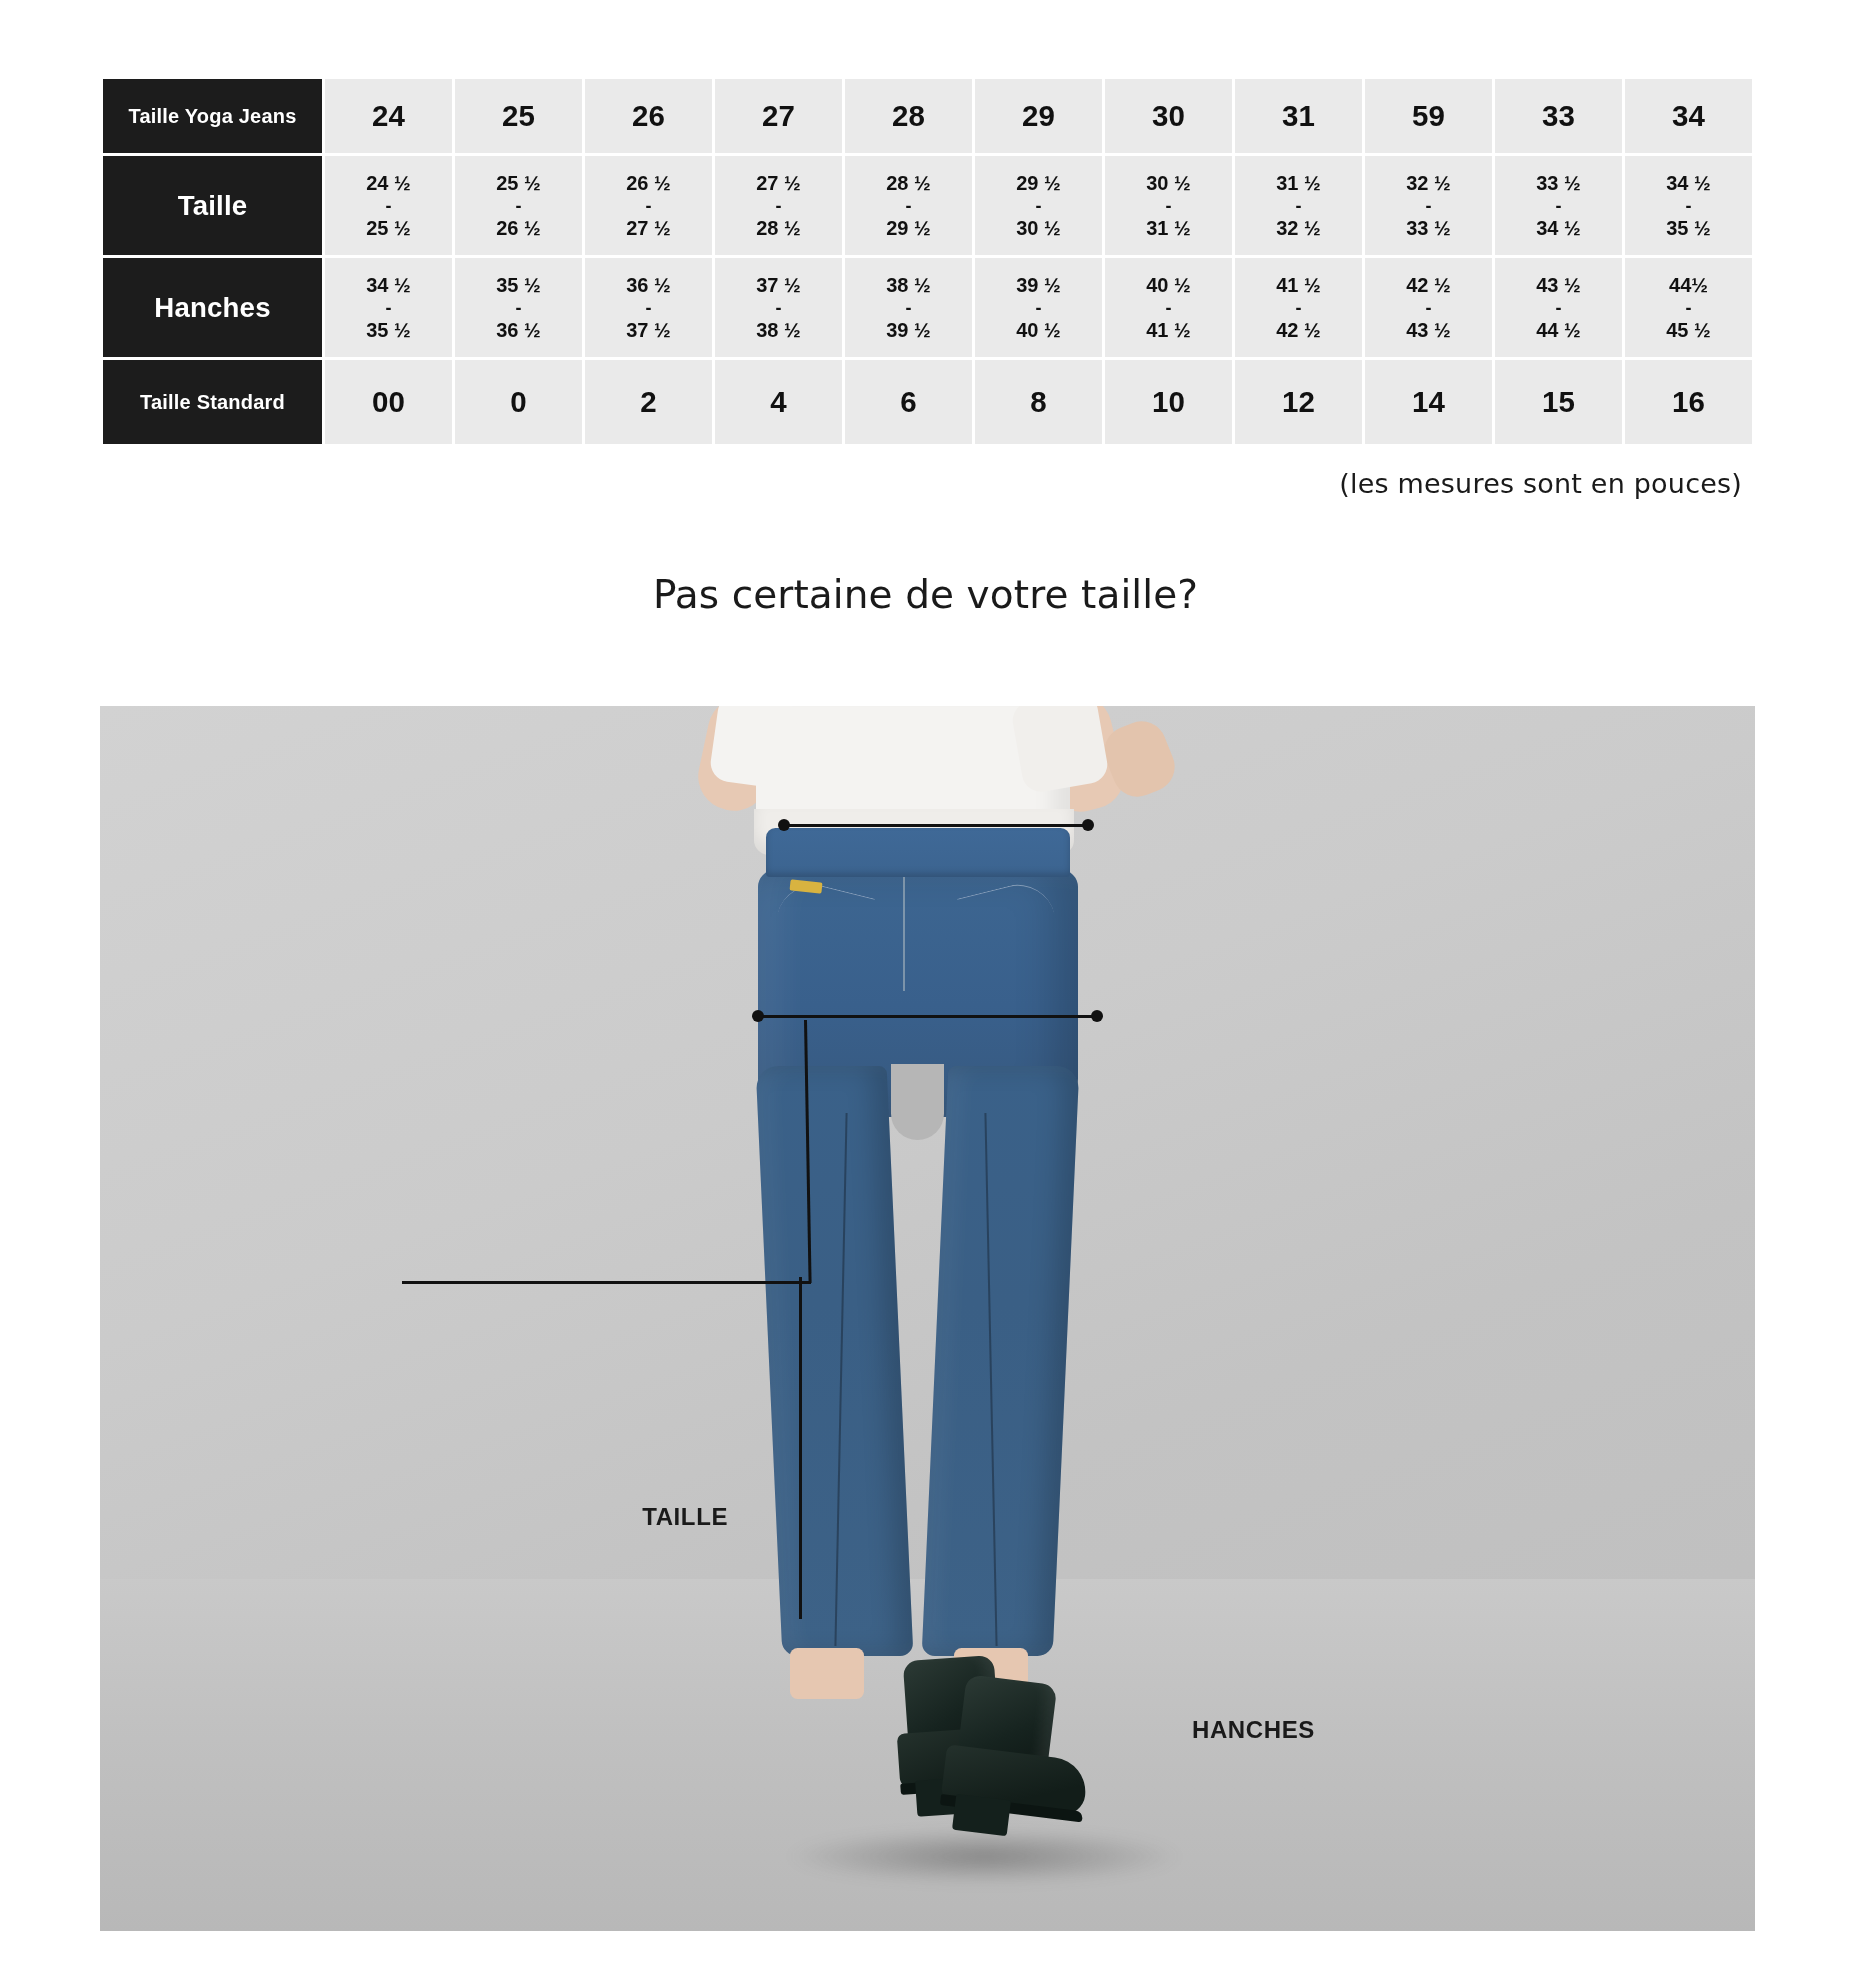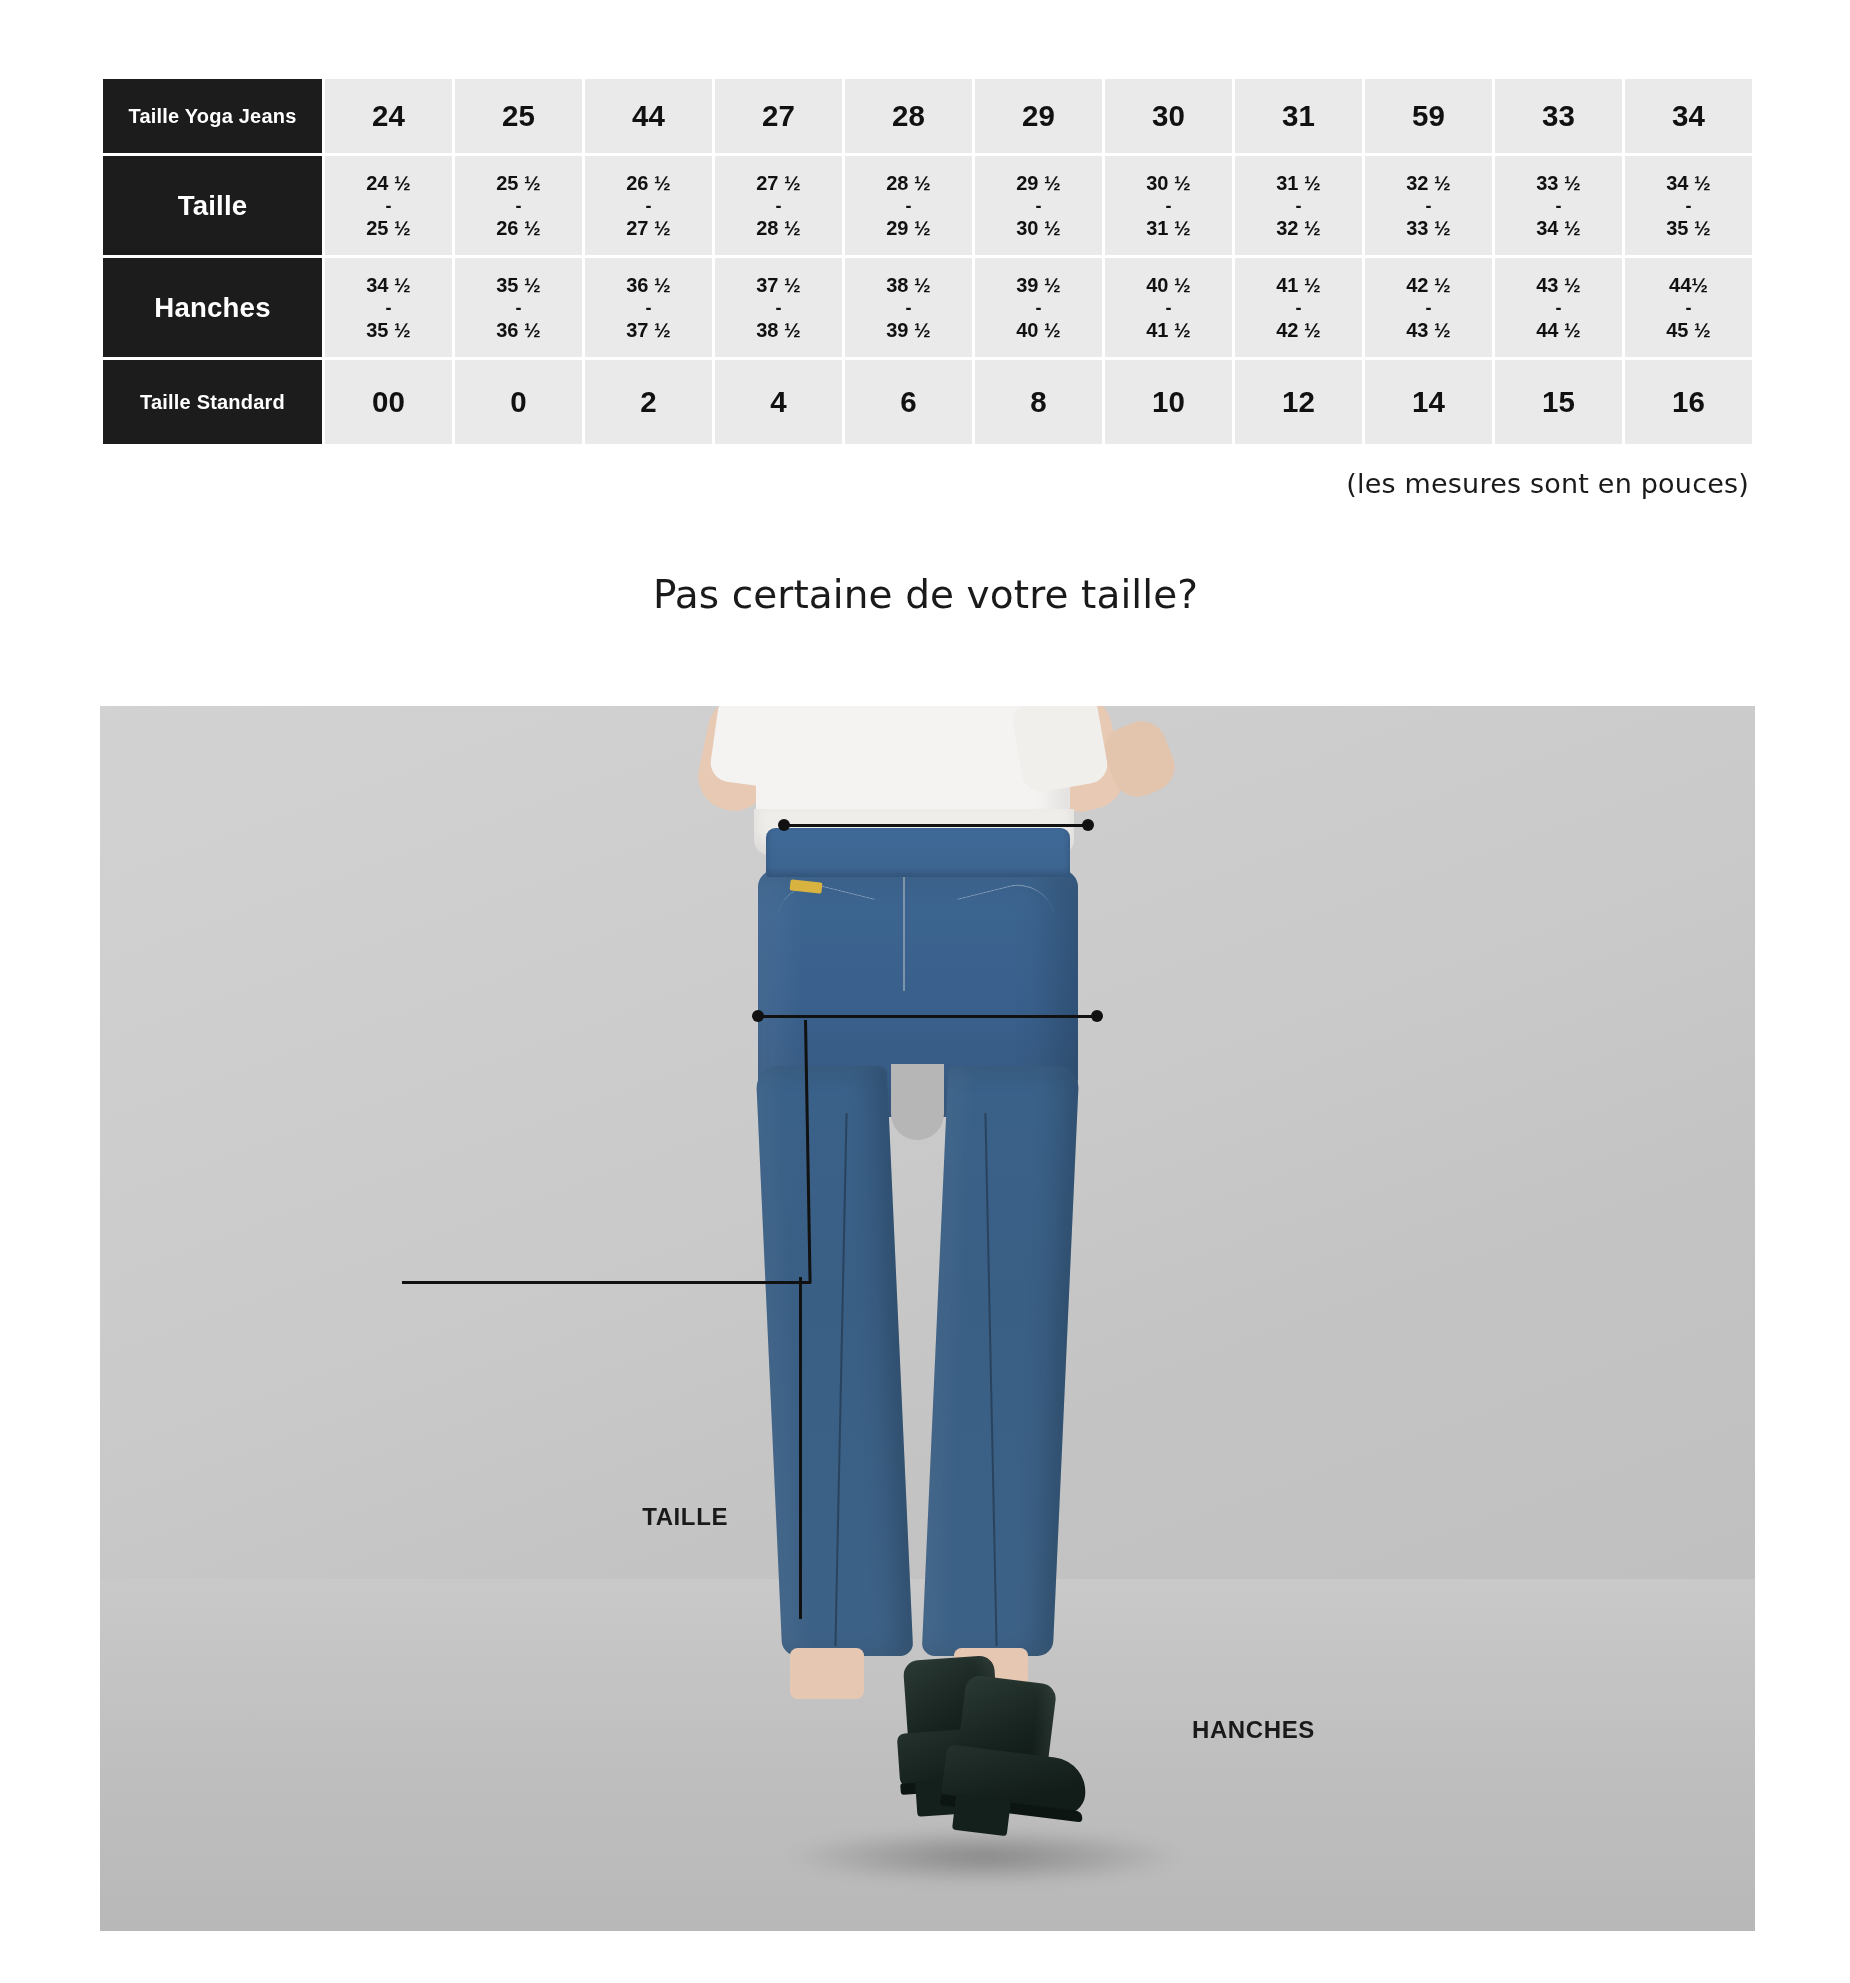--- a/index.html
+++ b/index.html
@@ -66,21 +66,21 @@
     line-height: 1;
     margin: 1px 0;
   }
   tr.r-head td { height: 74px; }
   tr.r-taille td { height: 99px; }
   tr.r-hanches td { height: 99px; }
   tr.r-std td { height: 84px; }
 
   .units-note {
     position: absolute;
-    right: 102px;
+    right: 109px;
     top: 468px;
     font-size: 27px;
     color: #1a1a1a;
     font-family: "DejaVu Sans", sans-serif;
     letter-spacing: 0.2px;
   }
 
   
   .headline {
     position: absolute;
@@ -371,21 +371,21 @@
 </head>
 <body>
 
 <div class="table-wrap">
   <table class="size-table">
     <tbody>
       <tr class="r-head">
         <td class="rowhead small">Taille Yoga Jeans</td>
         <td class="cell num">24</td>
         <td class="cell num">25</td>
-        <td class="cell num">44</td>
+        <td class="cell num">26</td>
         <td class="cell num">27</td>
         <td class="cell num">28</td>
         <td class="cell num">29</td>
         <td class="cell num">30</td>
         <td class="cell num">31</td>
         <td class="cell num">59</td>
         <td class="cell num">33</td>
         <td class="cell num">34</td>
       </tr>
 

